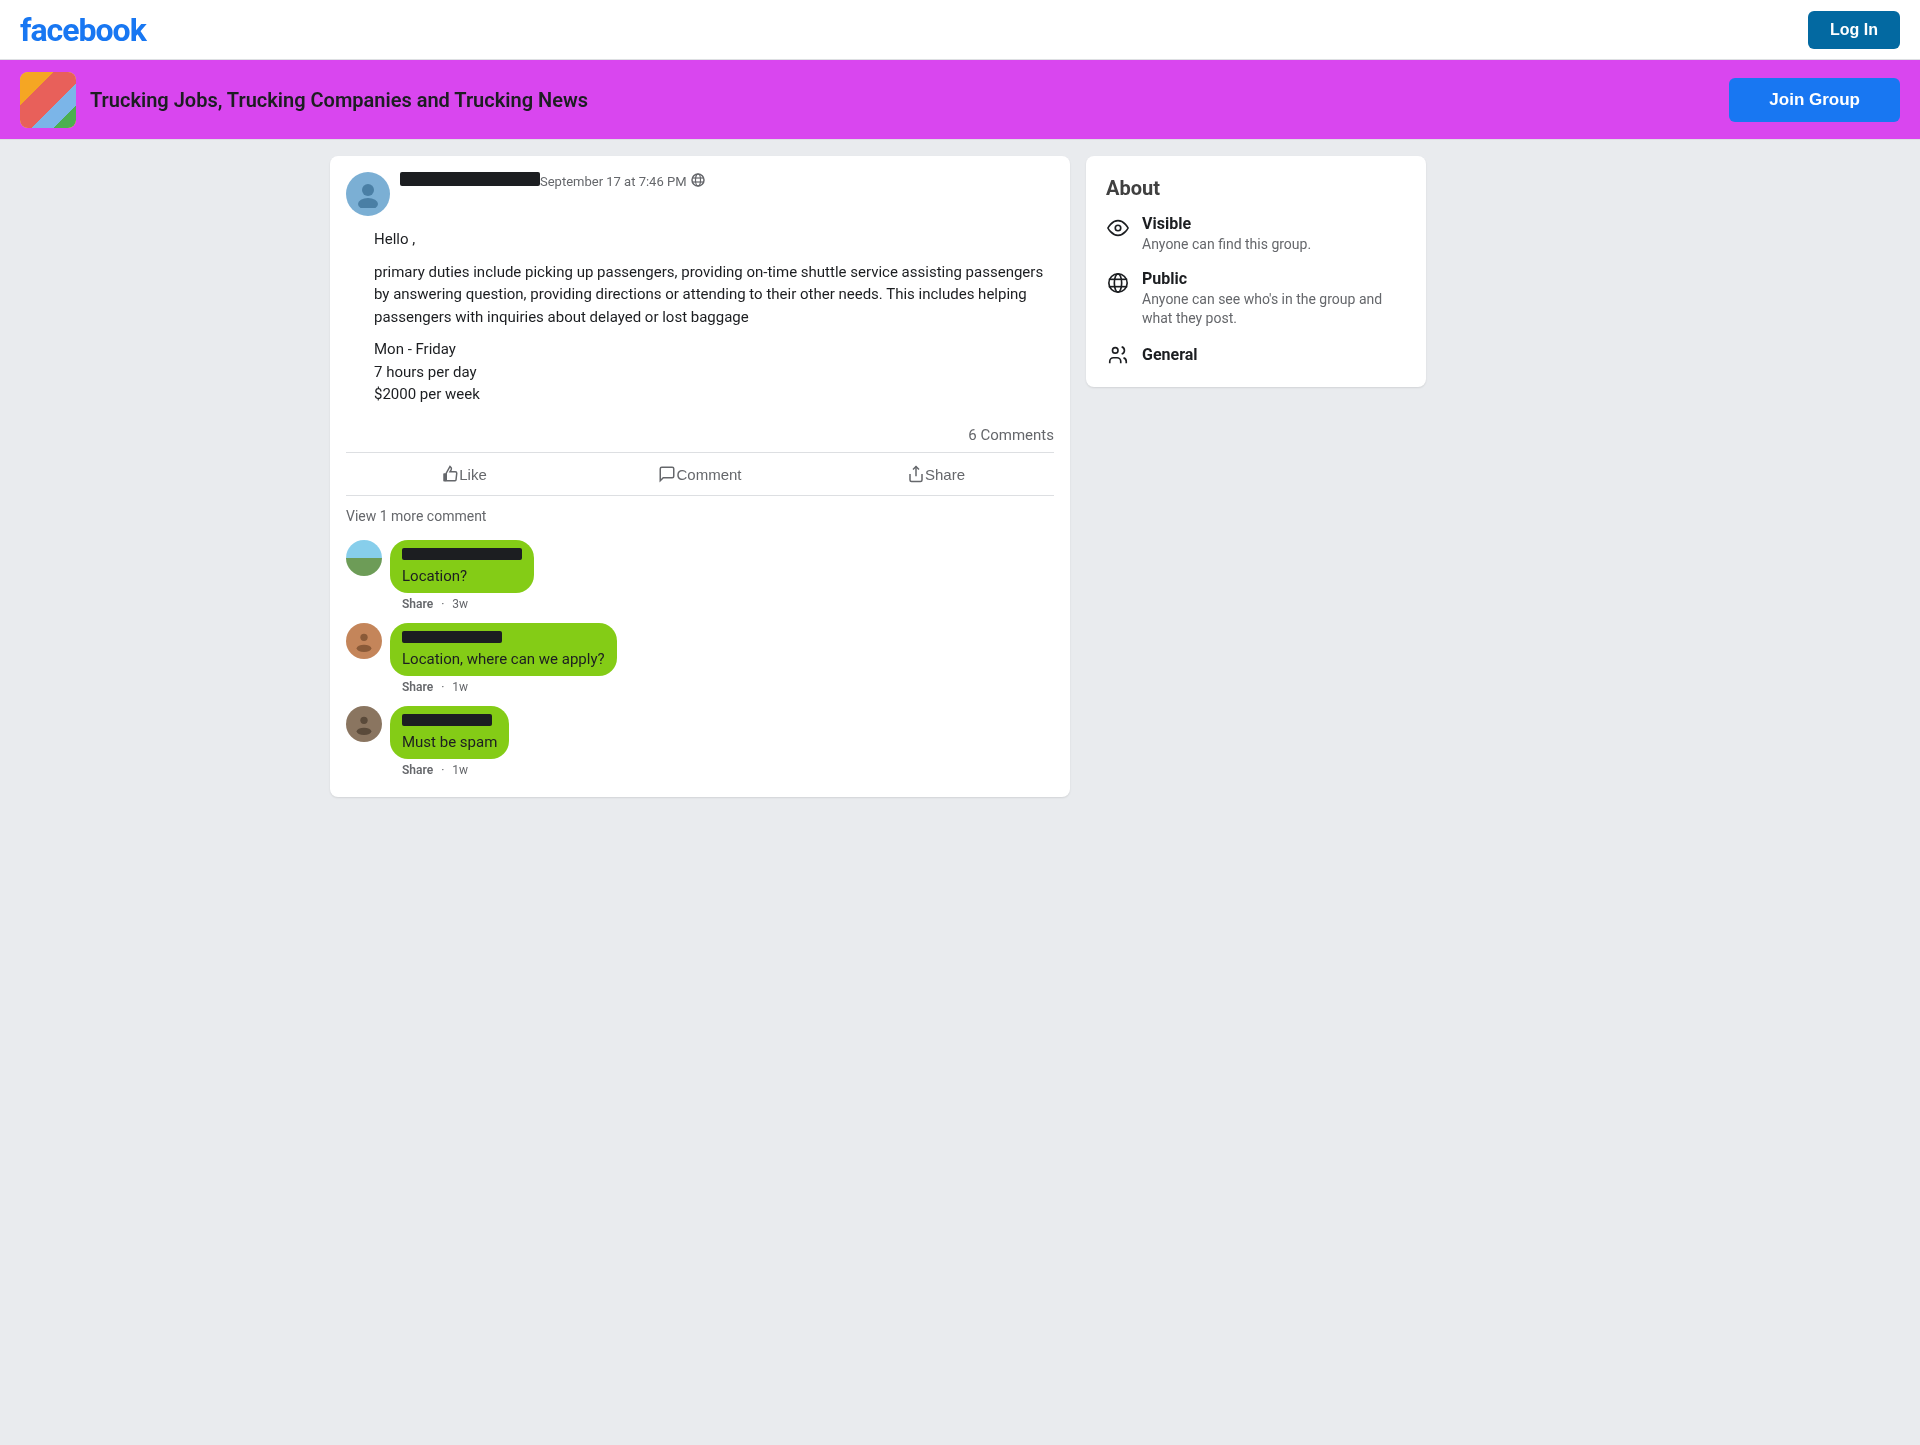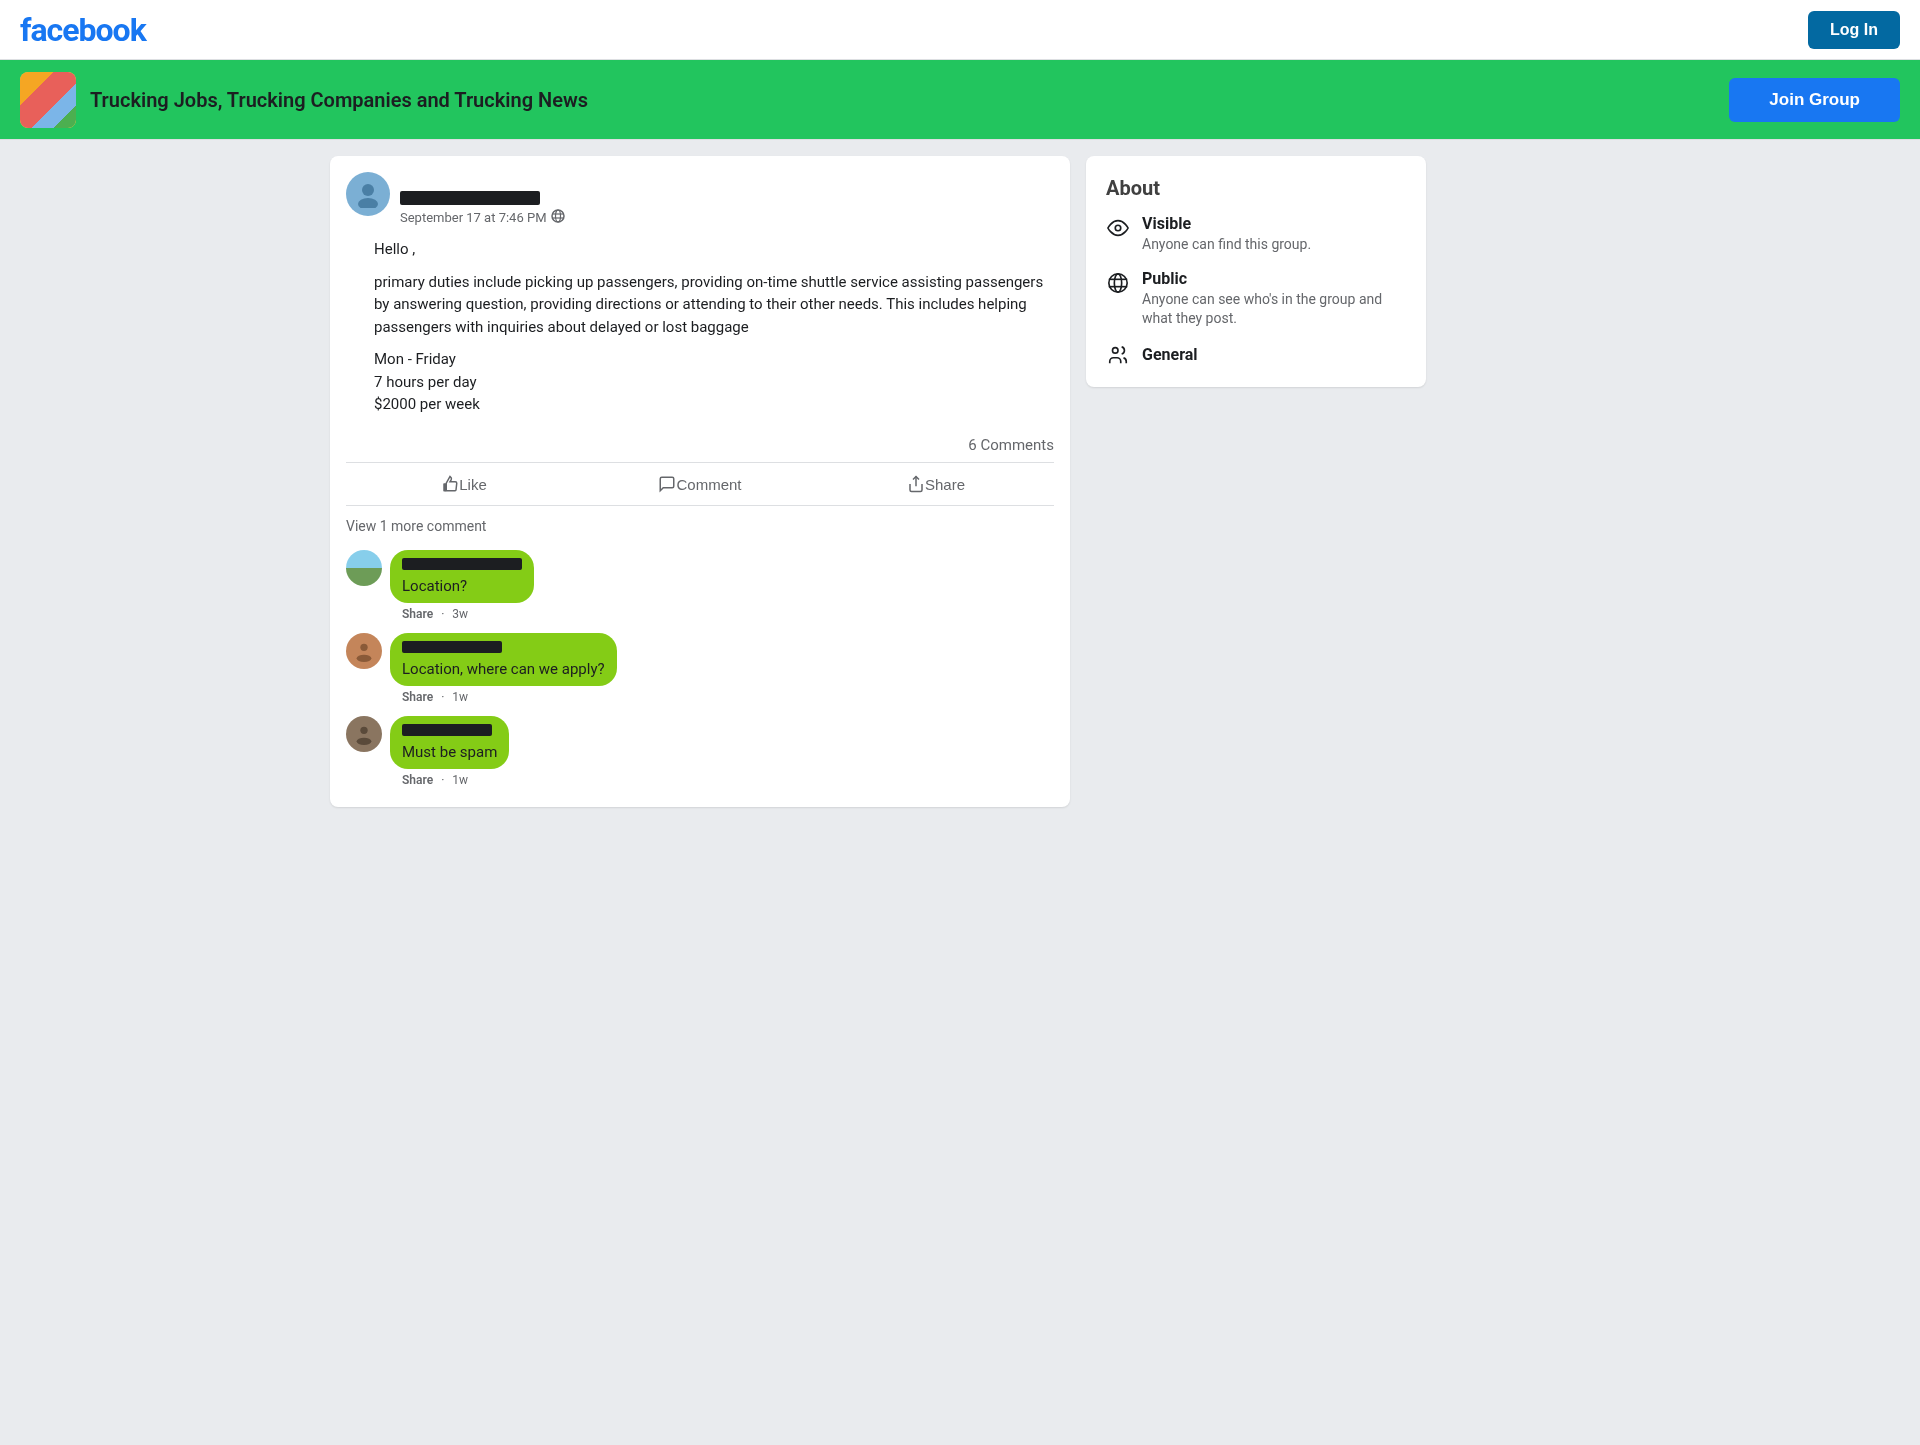--- a/index.html
+++ b/index.html
@@ -31,21 +31,21 @@
       border: none;
       border-radius: 6px;
       padding: 10px 22px;
       font-size: 16px;
       font-weight: 600;
       cursor: pointer;
     }
 
     
     .group-bar {
-      background: #22c55e;
+      background: #d946ef;
       border-bottom: 1px solid #dddfe2;
       display: flex;
       align-items: center;
       justify-content: space-between;
       padding: 10px 20px;
       height: 80px;
       gap: 8px;
     }
     .group-bar-left {
       display: flex;
@@ -123,22 +123,20 @@
       display: flex;
       align-items: center;
       justify-content: center;
     }
     .avatar-post svg {
       width: 28px;
       height: 28px;
     }
     .post-meta {
       display: flex;
-      flex-direction: column;
-      margin-top: 19px;
     }
     .redacted-name {
       width: 140px;
       height: 14px;
       background: #1c1e21;
       border-radius: 2px;
       margin-bottom: 4px;
     }
     .post-time {
       font-size: 13px;

